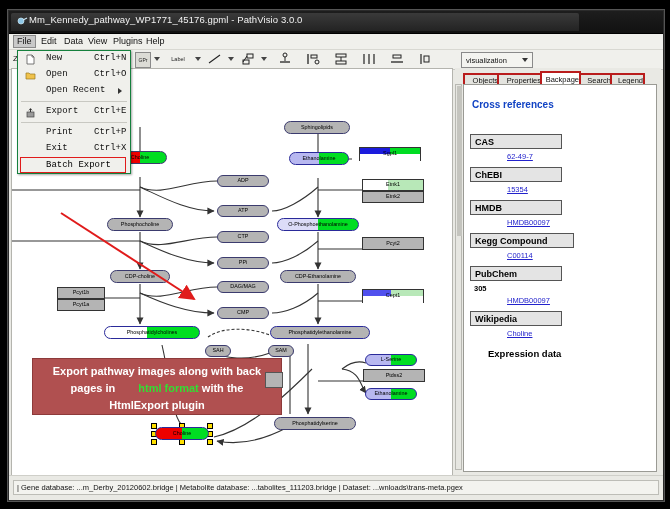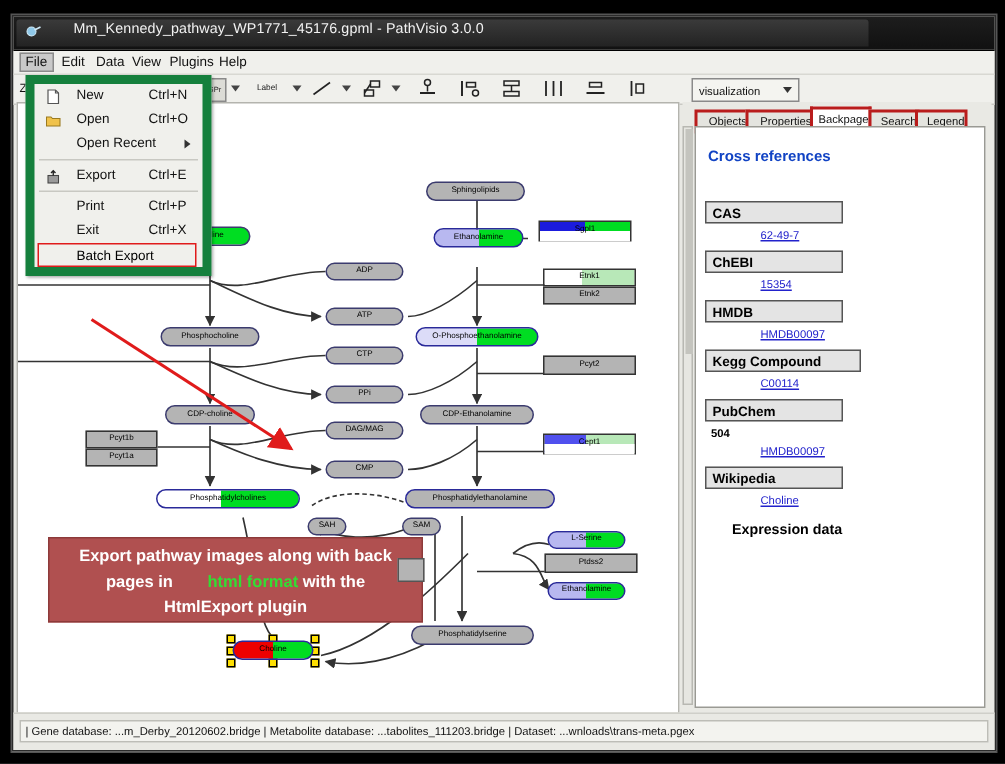--- a/index.html
+++ b/index.html
@@ -7,21 +7,21 @@
   #root{position:relative;width:670px;height:509px;background:#000;}
 
   
   .win{position:absolute;left:8px;top:10px;width:654px;height:489px;
        background:#e9e9e4;border:1px solid #2b2b2b;box-shadow:0 0 0 1px #555;}
   .titlebar{position:relative;height:22px;background:linear-gradient(#1d1d1d,#111);
             border-bottom:1px solid #000;}
   .titlebar .tbg{position:absolute;left:2px;top:2px;width:568px;height:18px;
             background:linear-gradient(#3a3a3a,#232323);border-radius:2px 2px 0 0;}
   .tb-icon{position:absolute;left:8px;top:5px;width:11px;height:11px;}
-  .tb-title{position:absolute;left:40px;top:3px;font-size:9.5px;color:#f2f2f2;
+  .tb-title{position:absolute;left:20px;top:3px;font-size:9.5px;color:#f2f2f2;
             white-space:nowrap;letter-spacing:.1px;}
 
   
   .menubar{height:15px;background:#f0f0ec;border-bottom:1px solid #d8d8d2;position:relative;}
   .menubar .mi{position:absolute;top:1px;font-size:9px;color:#111;padding:1px 4px;line-height:11px;}
   .menubar .mi.sel{background:#c9c9c9;border:1px solid #8a8a8a;padding:0px 3px;}
 
   
   .toolbar{height:19px;background:#f0f0ec;border-bottom:1px solid #c9c9c4;position:relative;}
   .zoomlbl{position:absolute;left:4px;top:4px;font-size:8px;color:#111;}
@@ -67,21 +67,21 @@
 
   
   .statusbar{position:absolute;left:0;bottom:0;width:654px;height:24px;background:#e9e9e4;
              border-top:1px solid #cfcfc9;}
   .sb-box{position:absolute;left:4px;top:4px;width:646px;height:15px;background:#f3f3ef;
           border:1px solid #bdbdb7;box-sizing:border-box;font-size:7.5px;color:#111;
           line-height:13px;padding-left:3px;white-space:nowrap;overflow:hidden;}
 
   
   .filemenu{position:absolute;left:8px;top:39px;width:112px;background:#f0f0ec;
-            border:6px solid #15803d;z-index:40;box-shadow:1px 1px 2px rgba(0,0,0,.35);}
+            border:1px solid #15803d;z-index:40;box-shadow:1px 1px 2px rgba(0,0,0,.35);font-family:Liberation Mono, monospace;}
   .fm-row{position:relative;height:16px;font-size:9px;color:#111;}
   .fm-row .lbl{position:absolute;left:28px;top:2px;}
   .fm-row .acc{position:absolute;left:76px;top:2px;color:#111;}
   .fm-row.dis .lbl,.fm-row.dis .acc{color:#a3a3a3;}
   .fm-row .ico{position:absolute;left:7px;top:3px;width:11px;height:11px;}
   .fm-row .sub{position:absolute;left:100px;top:5px;width:0;height:0;
         border-top:3px solid transparent;border-bottom:3px solid transparent;border-left:4px solid #333;}
   .fm-sep{height:1px;background:#c8c8c2;margin:2px 3px;}
   .fm-hl{position:absolute;left:2px;top:0;width:106px;height:16px;border:1.5px solid #e01b1b;
          box-sizing:border-box;}
@@ -399,21 +399,21 @@
             <div class="xbox">ChEBI</div>
             <div class="xval"><a href="#">15354</a></div>
 
             <div class="xbox">HMDB</div>
             <div class="xval"><a href="#">HMDB00097</a></div>
 
             <div class="xbox" style="width:104px">Kegg Compound</div>
             <div class="xval"><a href="#">C00114</a></div>
 
             <div class="xbox">PubChem</div>
-            <div class="xval plain">504</div>
+            <div class="xval plain">305</div>
 
             <div class="xval"><a href="#">HMDB00097</a></div>
 
             <div class="xbox">Wikipedia</div>
             <div class="xval"><a href="#">Choline</a></div>
 
             <div class="expr">Expression data</div>
           </div>
         </div>
       </div>

